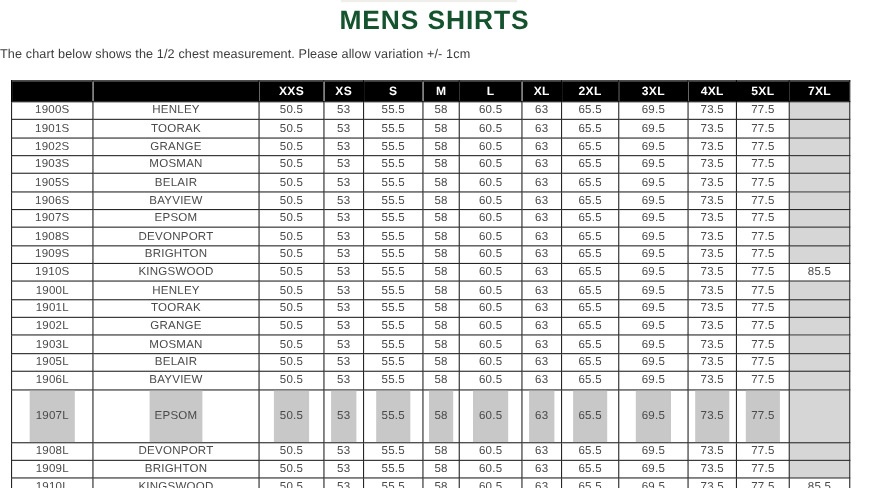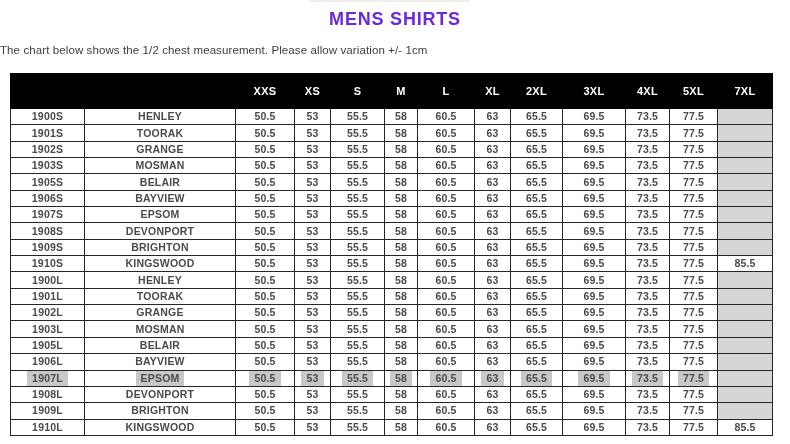--- a/index.html
+++ b/index.html
@@ -12,24 +12,24 @@
   }
   .artifact-strip {
     position: absolute;
     left: 310px; top: 0;
     width: 160px; height: 2px;
     background: #efeeea;
   }
   .page-title {
     text-align: center;
     padding-top: 9px;
-    font-size: 18px;
+    font-size: 24px;
     font-weight: 700;
     letter-spacing: 0.8px;
-    color: #6d28d9;
+    color: #14532d;
     line-height: 20px;
   }
   .page-subtitle {
     text-align: left;
     margin-top: 14px;
     font-size: 11.5px;
     color: #3d3d3d;
     letter-spacing: 0.1px;
     line-height: 14px;
   }
@@ -41,45 +41,44 @@
   }
   table.size-chart th,
   table.size-chart td {
     border: 1px solid #262626;
     text-align: center;
     vertical-align: middle;
     overflow: hidden;
     white-space: nowrap;
   }
   table.size-chart thead tr {
-    height: 35px;
+    height: 19px;
   }
   table.size-chart th {
     background: #000000;
     color: #ffffff;
     font-size: 11px;
     font-weight: 700;
     letter-spacing: 0.3px;
     border-color: #000000;
   }
   table.size-chart tbody tr {
     height: 16.35px;
-    font-weight: bold;
   }
   table.size-chart td {
     font-size: 10.5px;
     color: #4a4a4a;
     letter-spacing: 0.2px;
   }
   td.empty {
     background: #d6d6d6;
   }
   tr.selected td:not(.empty) .cellval {
     background: #c8c8c8;
-    padding: 1px 5px;
+    padding: 17px 5px;
   }
   .cellval { display: inline-block; line-height: 13px; }
 </style>
 </head>
 <body>
 
 <div class="artifact-strip"></div>
 
 <div class="page-title">MENS SHIRTS</div>
 <div class="page-subtitle">The chart below shows the 1/2 chest measurement. Please allow variation +/- 1cm</div>

